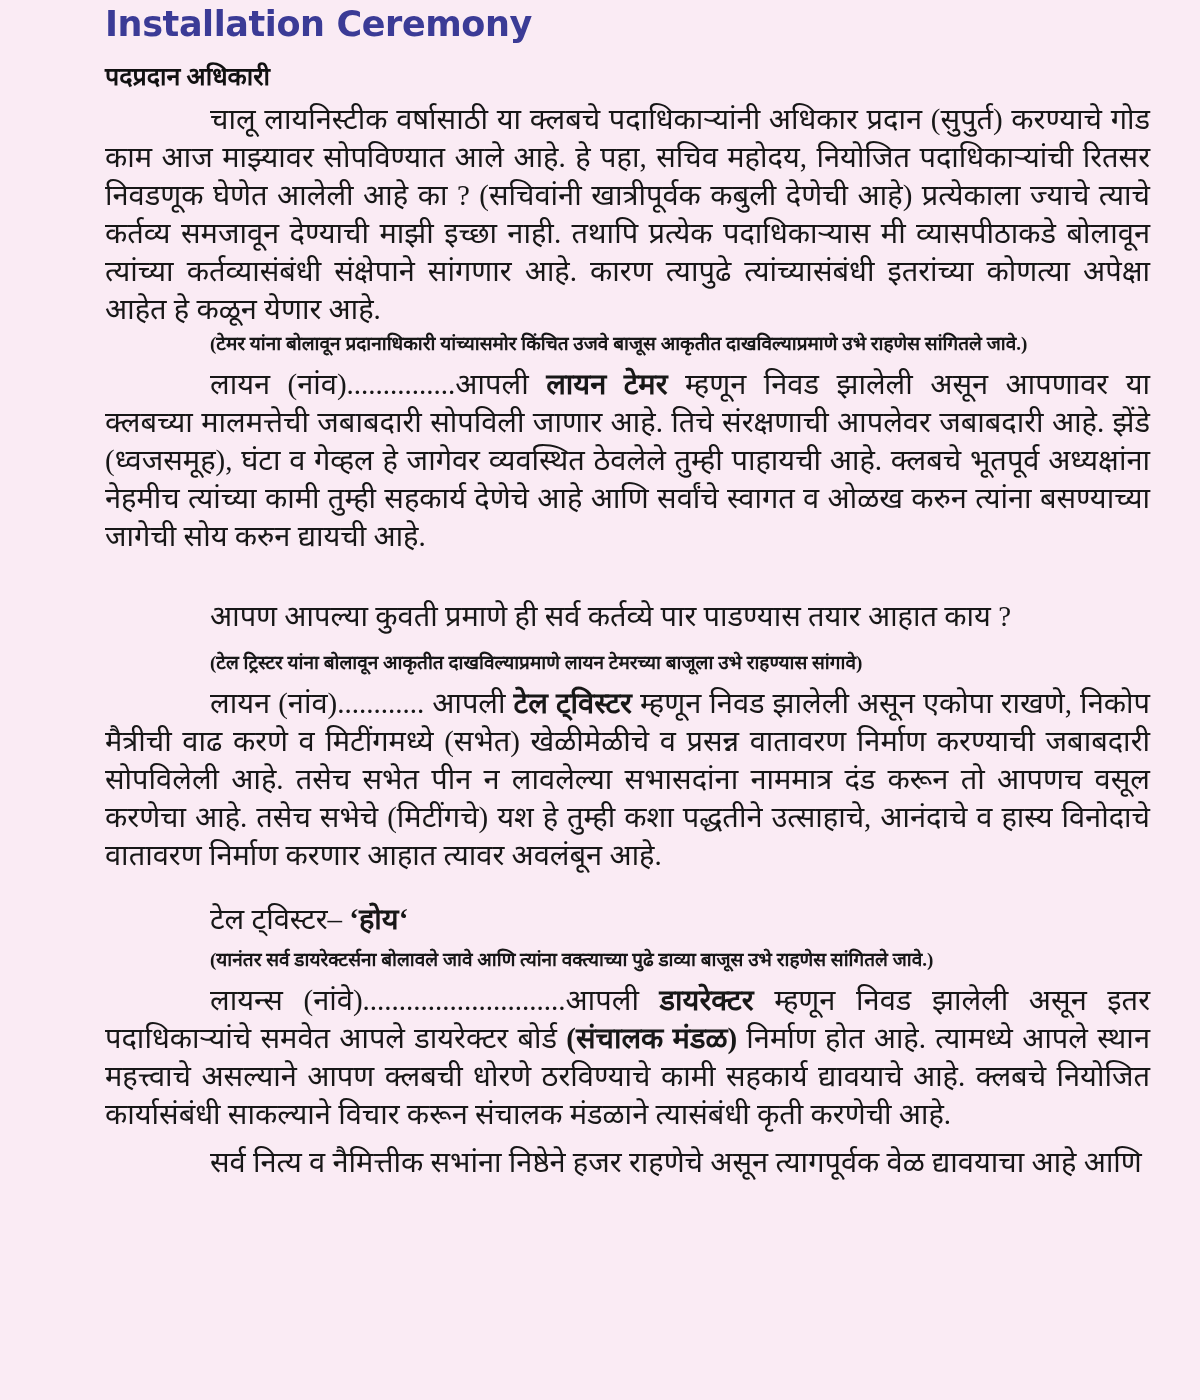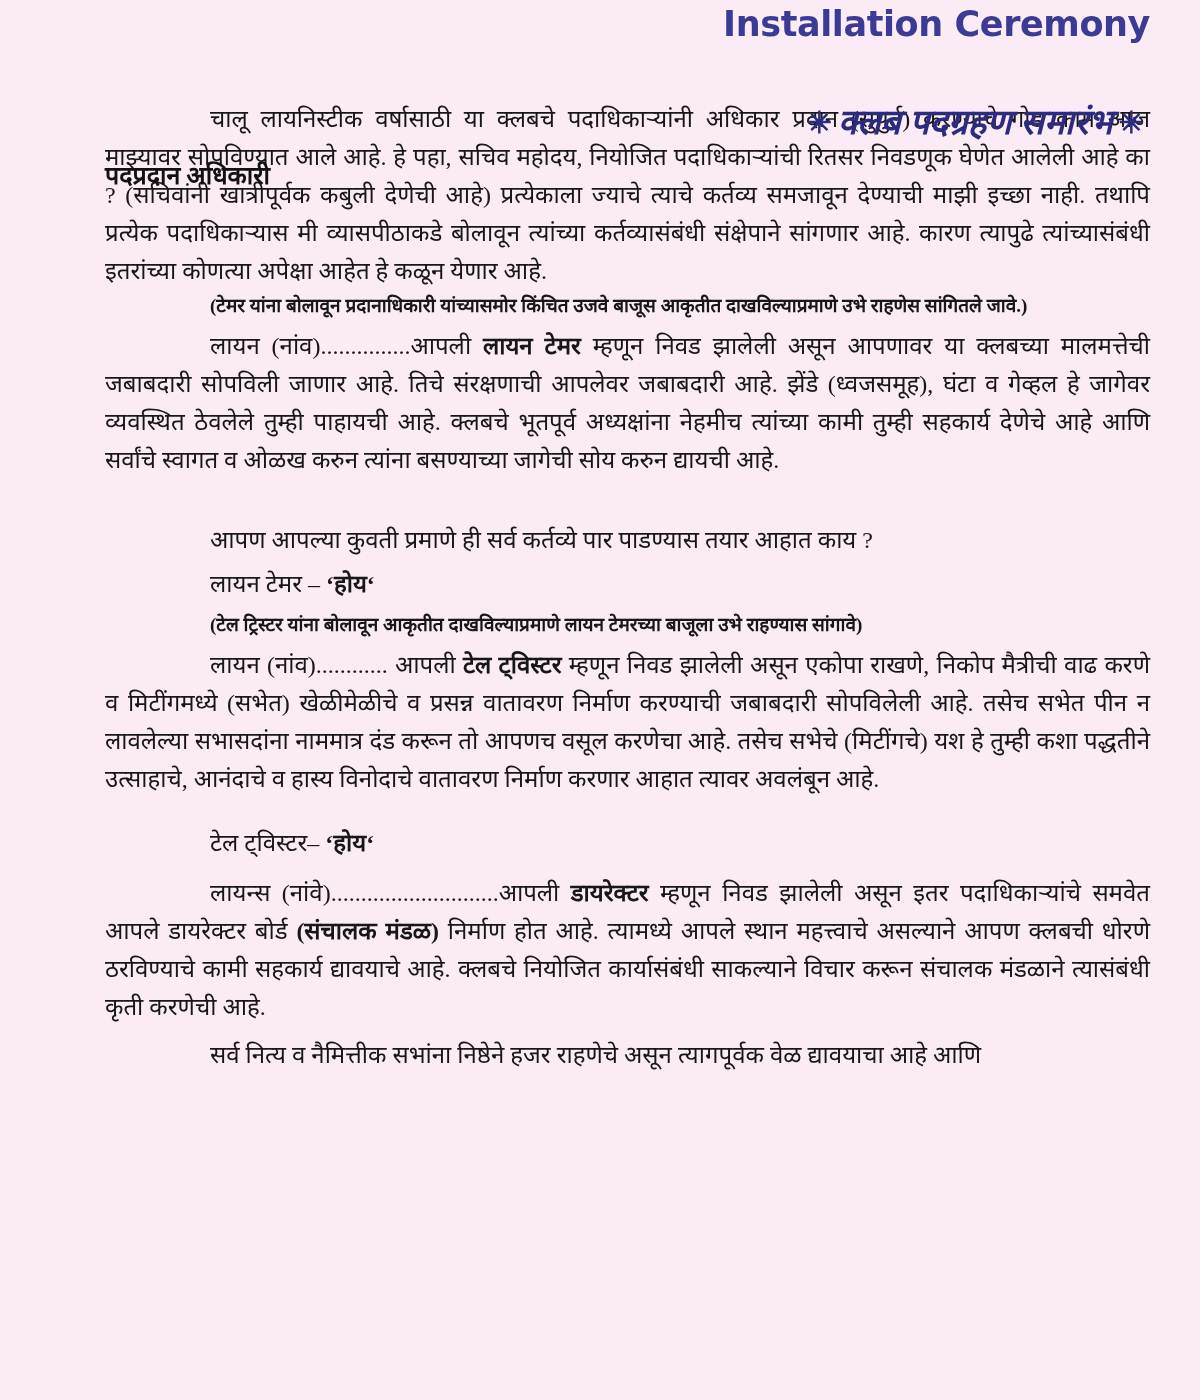--- a/index.html
+++ b/index.html
@@ -22,24 +22,23 @@
     box-sizing: border-box;
   }
   .header {
     position: relative;
     height: 100px;
     padding: 6px 50px 0 105px;
     box-sizing: border-box;
   }
   .title-row {
     display: flex;
-    align-items: flex-end;
+    align-items: center;
     justify-content: flex-start;
     gap: 60px;
-    flex-direction: column;
   }
   .title-en {
     font-family: "DejaVu Sans", "Liberation Sans", sans-serif;
     font-weight: bold;
     font-size: 35px;
     color: #3b3b96;
     letter-spacing: -0.4px;
     line-height: 1.05;
     white-space: nowrap;
   }
@@ -69,21 +68,21 @@
     white-space: nowrap;
   }
   .body {
     padding: 0 50px 0 105px;
     box-sizing: border-box;
   }
   p {
     margin: 0;
     text-align: justify;
     text-justify: inter-word;
-    font-size: 24px;
+    font-size: 29px;
     line-height: 38px;
     color: #171717;
   }
   p.indent {
     text-indent: 105px;
   }
   p.small {
     font-size: 19px;
     line-height: 31px;
     text-indent: 105px;
@@ -106,42 +105,40 @@
   .gap-md { height: 10px; }
 </style>
 </head>
 <body>
 
 <div class="page">
 
   <div class="header">
     <div class="title-row">
       <div class="title-en">Installation Ceremony</div>
-      <div class="title-mr"><span class="star">✳</span><span>क्लब पदग्रहण समारंभ</span><span class="star">✳</span></div>
     </div>
     <div class="subtitle-mr">पदप्रदान अधिकारी</div>
   </div>
 
   <div class="body">
 
     <p class="indent">चालू लायनिस्टीक वर्षासाठी या क्लबचे पदाधिकाऱ्यांनी अधिकार प्रदान (सुपुर्त) करण्याचे गोड काम आज माझ्यावर सोपविण्यात आले आहे. हे पहा, सचिव महोदय, नियोजित पदाधिकाऱ्यांची रितसर निवडणूक घेणेत आलेली आहे का ? (सचिवांनी खात्रीपूर्वक कबुली देणेची आहे) प्रत्येकाला ज्याचे त्याचे कर्तव्य समजावून देण्याची माझी इच्छा नाही. तथापि प्रत्येक पदाधिकाऱ्यास मी व्यासपीठाकडे बोलावून त्यांच्या कर्तव्यासंबंधी संक्षेपाने सांगणार आहे. कारण त्यापुढे त्यांच्यासंबंधी इतरांच्या कोणत्या अपेक्षा आहेत हे कळून येणार आहे.</p>
 
     <p class="small">(टेमर यांना बोलावून प्रदानाधिकारी यांच्यासमोर किंचित उजवे बाजूस आकृतीत दाखविल्याप्रमाणे उभे राहणेस सांगितले जावे.)</p>
 
     <div class="gap-sm"></div>
 
     <p class="indent"><span>लायन (नांव)...............आपली </span><b>लायन टेमर</b><span> म्हणून निवड झालेली असून आपणावर या क्लबच्या मालमत्तेची जबाबदारी सोपविली जाणार आहे. तिचे संरक्षणाची आपलेवर जबाबदारी आहे. झेंडे (ध्वजसमूह), घंटा व गेव्हल हे जागेवर व्यवस्थित ठेवलेले तुम्ही पाहायची आहे. क्लबचे भूतपूर्व अध्यक्षांना नेहमीच त्यांच्या कामी तुम्ही सहकार्य देणेचे आहे आणि सर्वांचे स्वागत व ओळख करुन त्यांना बसण्याच्या जागेची सोय करुन द्यायची आहे.</span></p>
 
     <div class="gap-md"></div>
 
     <p class="line">आपण आपल्या कुवती प्रमाणे ही सर्व कर्तव्ये पार पाडण्यास तयार आहात काय ?</p>
 
     <div class="gap-sm"></div>
 
-    <p class="speaker"><span>लायन टेमर – </span><b>‘होय‘</b></p>
 
     <div class="gap-sm"></div>
 
     <p class="small">(टेल ट्रिस्टर यांना बोलावून आकृतीत दाखविल्याप्रमाणे लायन टेमरच्या बाजूला उभे राहण्यास सांगावे)</p>
 
     <div class="gap-sm"></div>
 
     <p class="indent"><span>लायन (नांव)............ आपली </span><b>टेल ट्विस्टर</b><span> म्हणून निवड झालेली असून एकोपा राखणे, निकोप मैत्रीची वाढ करणे व मिटींगमध्ये (सभेत) खेळीमेळीचे व प्रसन्न वातावरण निर्माण करण्याची जबाबदारी सोपविलेली आहे. तसेच सभेत पीन न लावलेल्या सभासदांना   नाममात्र दंड करून तो आपणच वसूल करणेचा आहे. तसेच सभेचे (मिटींगचे) यश हे तुम्ही कशा पद्धतीने उत्साहाचे, आनंदाचे व हास्य विनोदाचे वातावरण निर्माण करणार आहात त्यावर अवलंबून आहे.</span></p>
 
     <div class="gap-md"></div>
@@ -149,20 +146,21 @@
 
     <div class="gap-md"></div>
 
 
     <div class="gap-sm"></div>
 
     <p class="speaker"><span>टेल ट्विस्टर– </span><b>‘होय‘</b></p>
 
     <div class="gap-sm"></div>
 
+    <p class="small">(यानंतर सर्व डायरेक्टर्सना बोलावले जावे आणि त्यांना वक्त्याच्या पुढे डाव्या बाजूस उभे राहणेस सांगितले जावे.)</p>
 
     <div class="gap-sm"></div>
 
     <p class="indent"><span>लायन्स (नांवे)............................आपली </span><b>डायरेक्टर</b><span> म्हणून निवड झालेली असून इतर पदाधिकाऱ्यांचे समवेत आपले डायरेक्टर बोर्ड </span><b>(संचालक मंडळ)</b><span> निर्माण होत आहे. त्यामध्ये आपले स्थान महत्त्वाचे असल्याने आपण क्लबची धोरणे ठरविण्याचे कामी सहकार्य द्यावयाचे आहे. क्लबचे नियोजित कार्यासंबंधी साकल्याने विचार करून संचालक मंडळाने त्यासंबंधी कृती करणेची आहे.</span></p>
 
     <div class="gap-md"></div>
 
     <p class="indent">सर्व नित्य व नैमित्तीक सभांना निष्ठेने हजर राहणेचे असून त्यागपूर्वक वेळ द्यावयाचा आहे आणि</p>
 
   </div>

